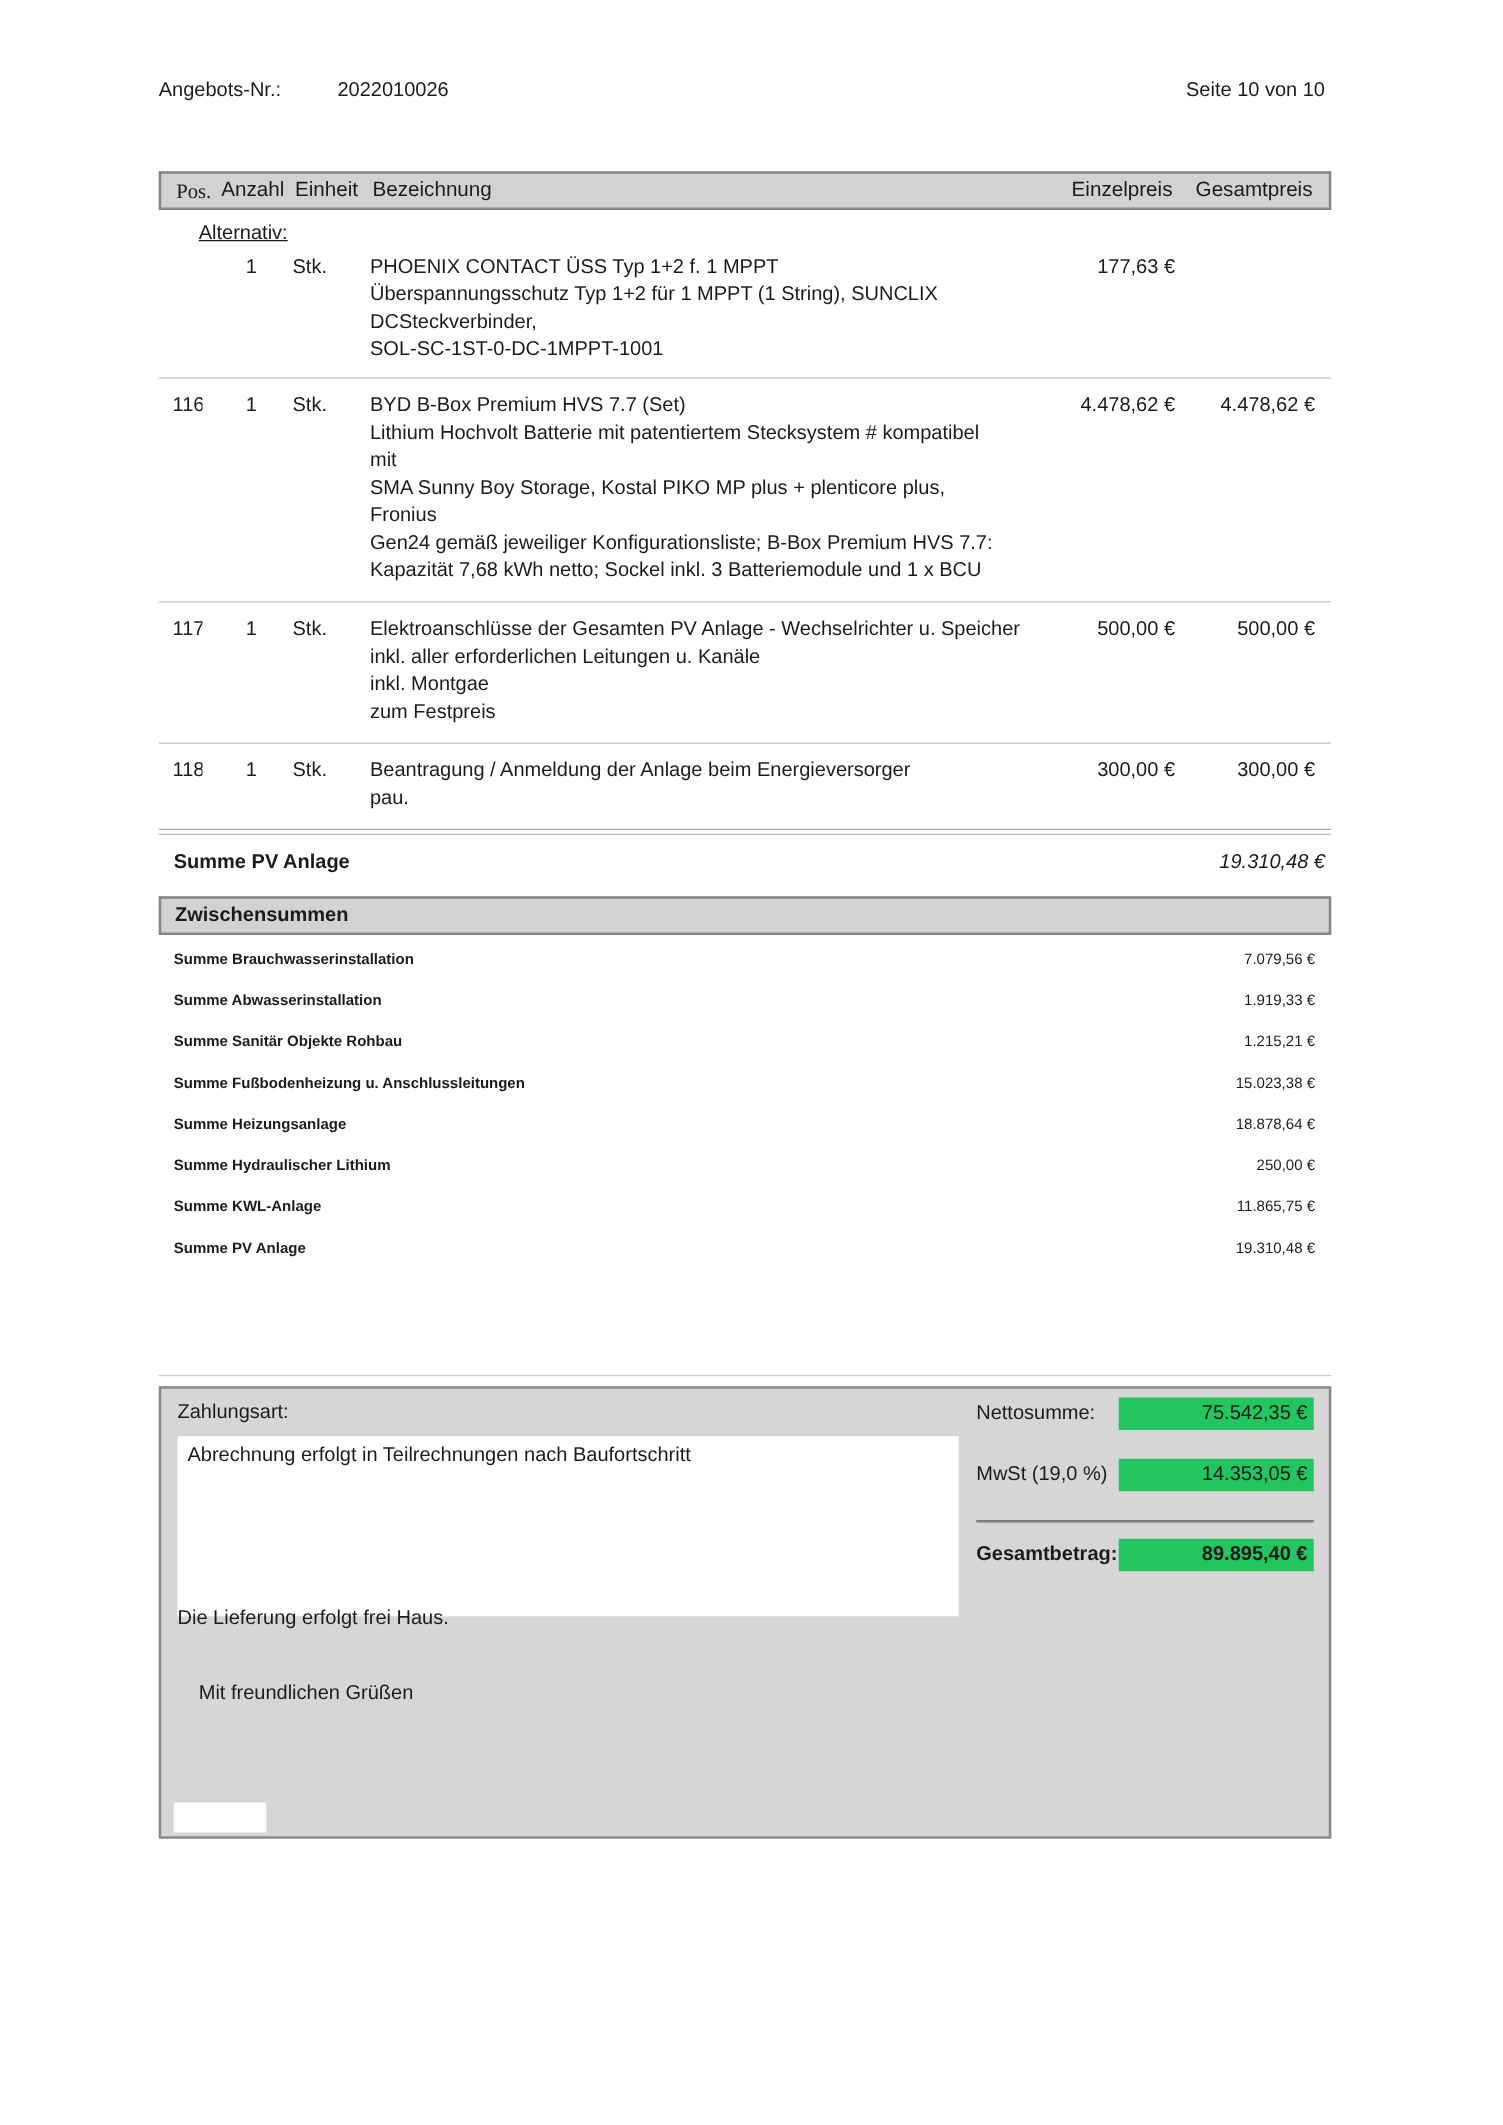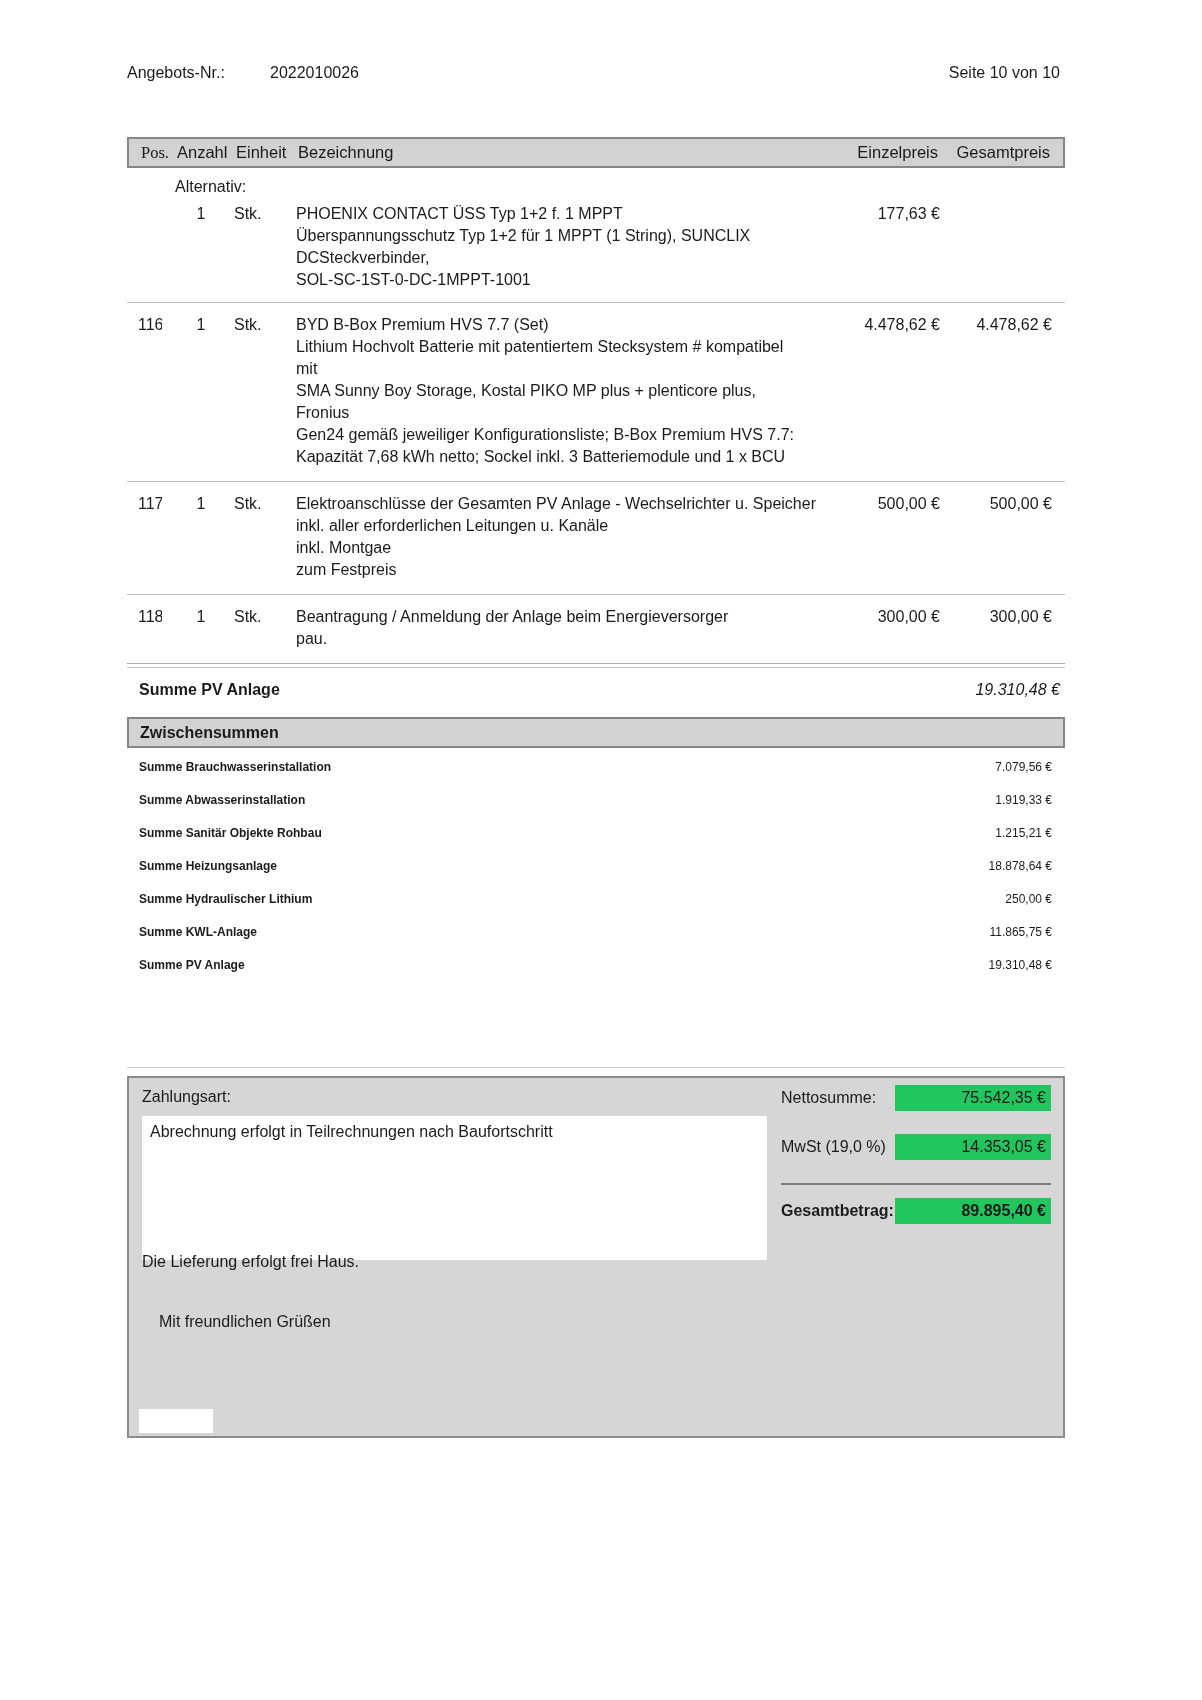--- a/index.html
+++ b/index.html
@@ -29,22 +29,22 @@
     grid-template-columns:45px 58px 61px 1fr 110px 116px;
   }
   .thead-bar .h-pos { padding-left:12px;font-family:Liberation Serif, serif; }
   .thead-bar .h-anz { padding-left:3px; }
   .thead-bar .h-ein { padding-left:4px; }
   .thead-bar .h-bez { padding-left:5px; }
   .thead-bar .h-ep  { text-align:right; padding-right:9px; }
   .thead-bar .h-gp  { text-align:right; padding-right:13px; }
 
   .alternativ {
-    margin-top:9px; margin-left:48px; font-size:16px; line-height:19px;
-    width:fit-content;
+    margin-top:9px; margin-left:32px; font-size:16px; line-height:19px;
+    text-decoration:underline; width:fit-content;
   }
 
   
   .item-row {
     display:grid; grid-template-columns:45px 58px 61px 1fr 110px 116px;
     padding:11px 0 13px; font-size:16px; line-height:22px;
   }
   .item-row.first { padding:7px 0 11px; }
   .item-row > span { align-self:start; }
   .c-pos { padding-left:11px; }
@@ -193,20 +193,24 @@
   <div class="sub-row">
     <span class="sl">Summe Abwasserinstallation</span>
     <span class="sv">1.919,33 €</span>
   </div>
 
   <div class="sub-row">
     <span class="sl">Summe Sanitär Objekte Rohbau</span>
     <span class="sv">1.215,21 €</span>
   </div>
 
+  <div class="sub-row">
+    <span class="sl">Summe Fußbodenheizung u. Anschlussleitungen</span>
+    <span class="sv">15.023,38 €</span>
+  </div>
 
   <div class="sub-row">
     <span class="sl">Summe Heizungsanlage</span>
     <span class="sv">18.878,64 €</span>
   </div>
 
   <div class="sub-row">
     <span class="sl">Summe Hydraulischer Lithium</span>
     <span class="sv">250,00 €</span>
   </div>

